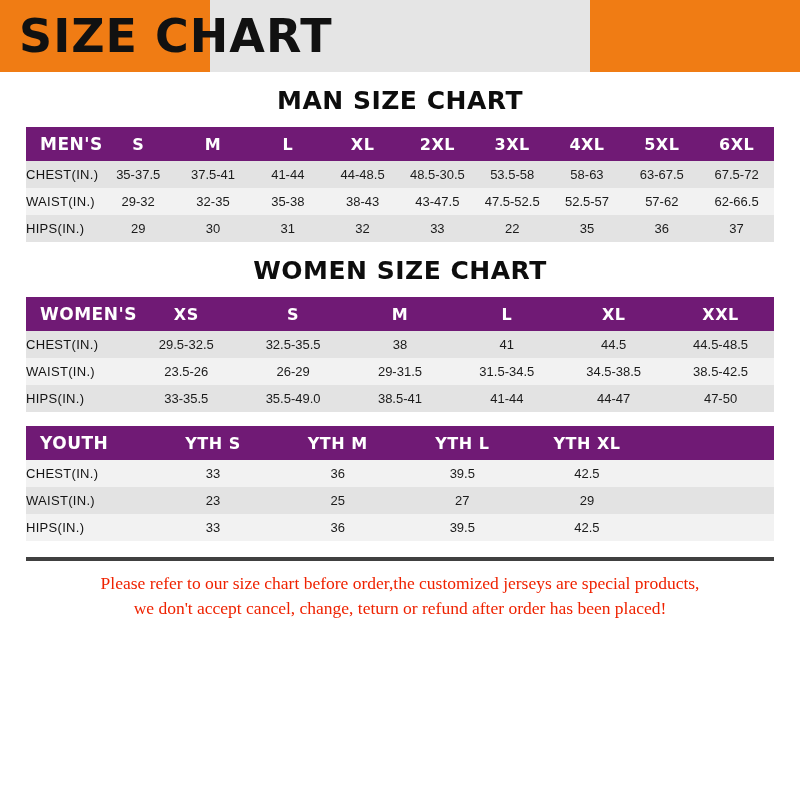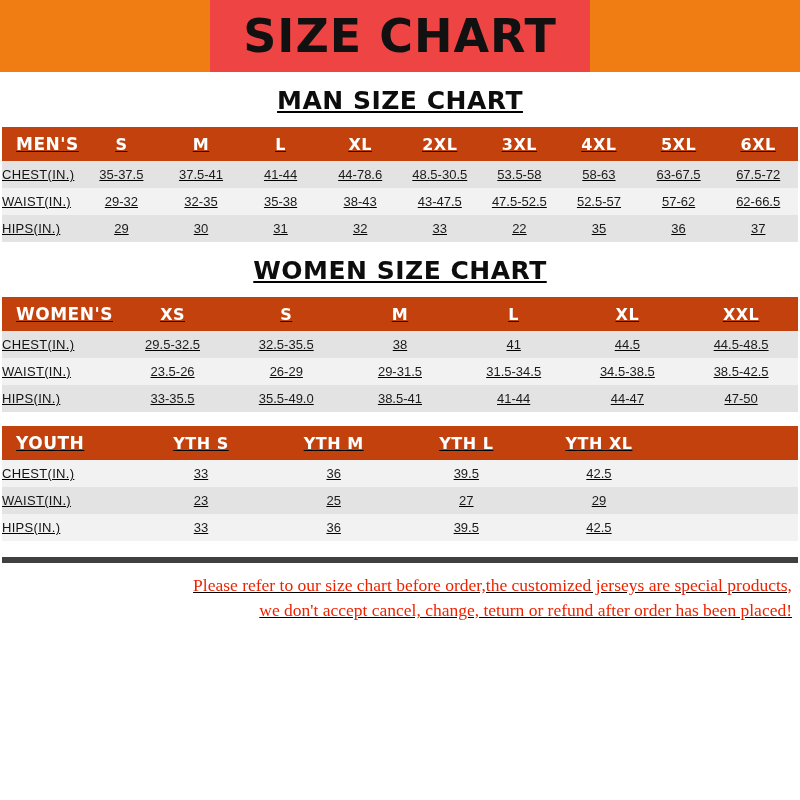--- a/index.html
+++ b/index.html
@@ -17,25 +17,26 @@
     position: relative;
     width: 800px;
     height: 800px;
     background: #ffffff;
     box-sizing: border-box;
   }
   
   .banner {
     position: relative;
     height: 72px;
-    background: #ef4444;
+    background: #e5e5e5;
     display: flex;
     align-items: center;
-    justify-content: center;
+    justify-content: flex-start;
     overflow: hidden;
+    padding-left: 19px;
   }
   .banner::before {
     content: "";
     position: absolute;
     left: 0; top: 0; bottom: 0;
     width: 210px;
     background: #f07c14;
   }
   .banner::after {
     content: "";
@@ -49,23 +50,22 @@
     z-index: 2;
     font-family: "DejaVu Sans", sans-serif;
     font-weight: bold;
     font-size: 46px;
     letter-spacing: 1px;
     color: #111111;
     text-align: center;
     line-height: 1;
   }
   .content {
-    padding: 0 2px;
+    padding: 0 26px;
     box-sizing: border-box;
-    text-decoration: underline;
   }
   .section {
     margin-top: 14px;
   }
   .section-title {
     text-align: center;
     font-family: "DejaVu Sans", sans-serif;
     font-weight: bold;
     font-size: 25px;
     color: #0d0d0d;
@@ -80,21 +80,21 @@
   table.size-table th,
   table.size-table td {
     text-align: center;
     font-size: 13px;
     color: #1b1b1b;
     padding: 0;
     height: 27px;
     font-family: "Liberation Sans", sans-serif;
   }
   table.size-table thead th {
-    background: #c2410c;
+    background: #701a75;
     color: #ffffff;
     height: 34px;
     font-size: 16px;
     font-weight: bold;
     font-family: "DejaVu Sans", sans-serif;
     letter-spacing: 0.5px;
   }
   table.size-table thead th.rowlabel {
     text-align: left;
     padding-left: 14px;
@@ -103,27 +103,27 @@
   table.size-table tbody tr.row-a td { background: #e3e3e3; }
   table.size-table tbody tr.row-b td { background: #f2f2f2; }
   table.size-table tbody td.rowlabel {
     text-align: left;
     font-size: 13px;
     letter-spacing: 0.3px;
     color: #141414;
   }
   .footer-note {
     margin-top: 16px;
-    border-top: 6px solid #404040;
+    border-top: 4px solid #404040;
     padding: 10px 6px 0 6px;
     color: #ef2200;
     font-family: "Liberation Serif", serif;
     font-size: 17.5px;
     line-height: 1.45;
-    text-align: right;
+    text-align: center;
   }
 </style>
 </head>
 <body>
 
 <div class="page">
 
   <div class="banner">
     <div class="banner-title">SIZE CHART</div>
   </div>
@@ -146,21 +146,21 @@
             <th>5XL</th>
             <th>6XL</th>
           </tr>
         </thead>
         <tbody>
           <tr class="row-a">
             <td class="rowlabel">CHEST(IN.)</td>
             <td>35-37.5</td>
             <td>37.5-41</td>
             <td>41-44</td>
-            <td>44-78.6</td>
+            <td>44-48.5</td>
             <td>48.5-30.5</td>
             <td>53.5-58</td>
             <td>58-63</td>
             <td>63-67.5</td>
             <td>67.5-72</td>
           </tr>
           <tr class="row-b">
             <td class="rowlabel">WAIST(IN.)</td>
             <td>29-32</td>
             <td>32-35</td>

